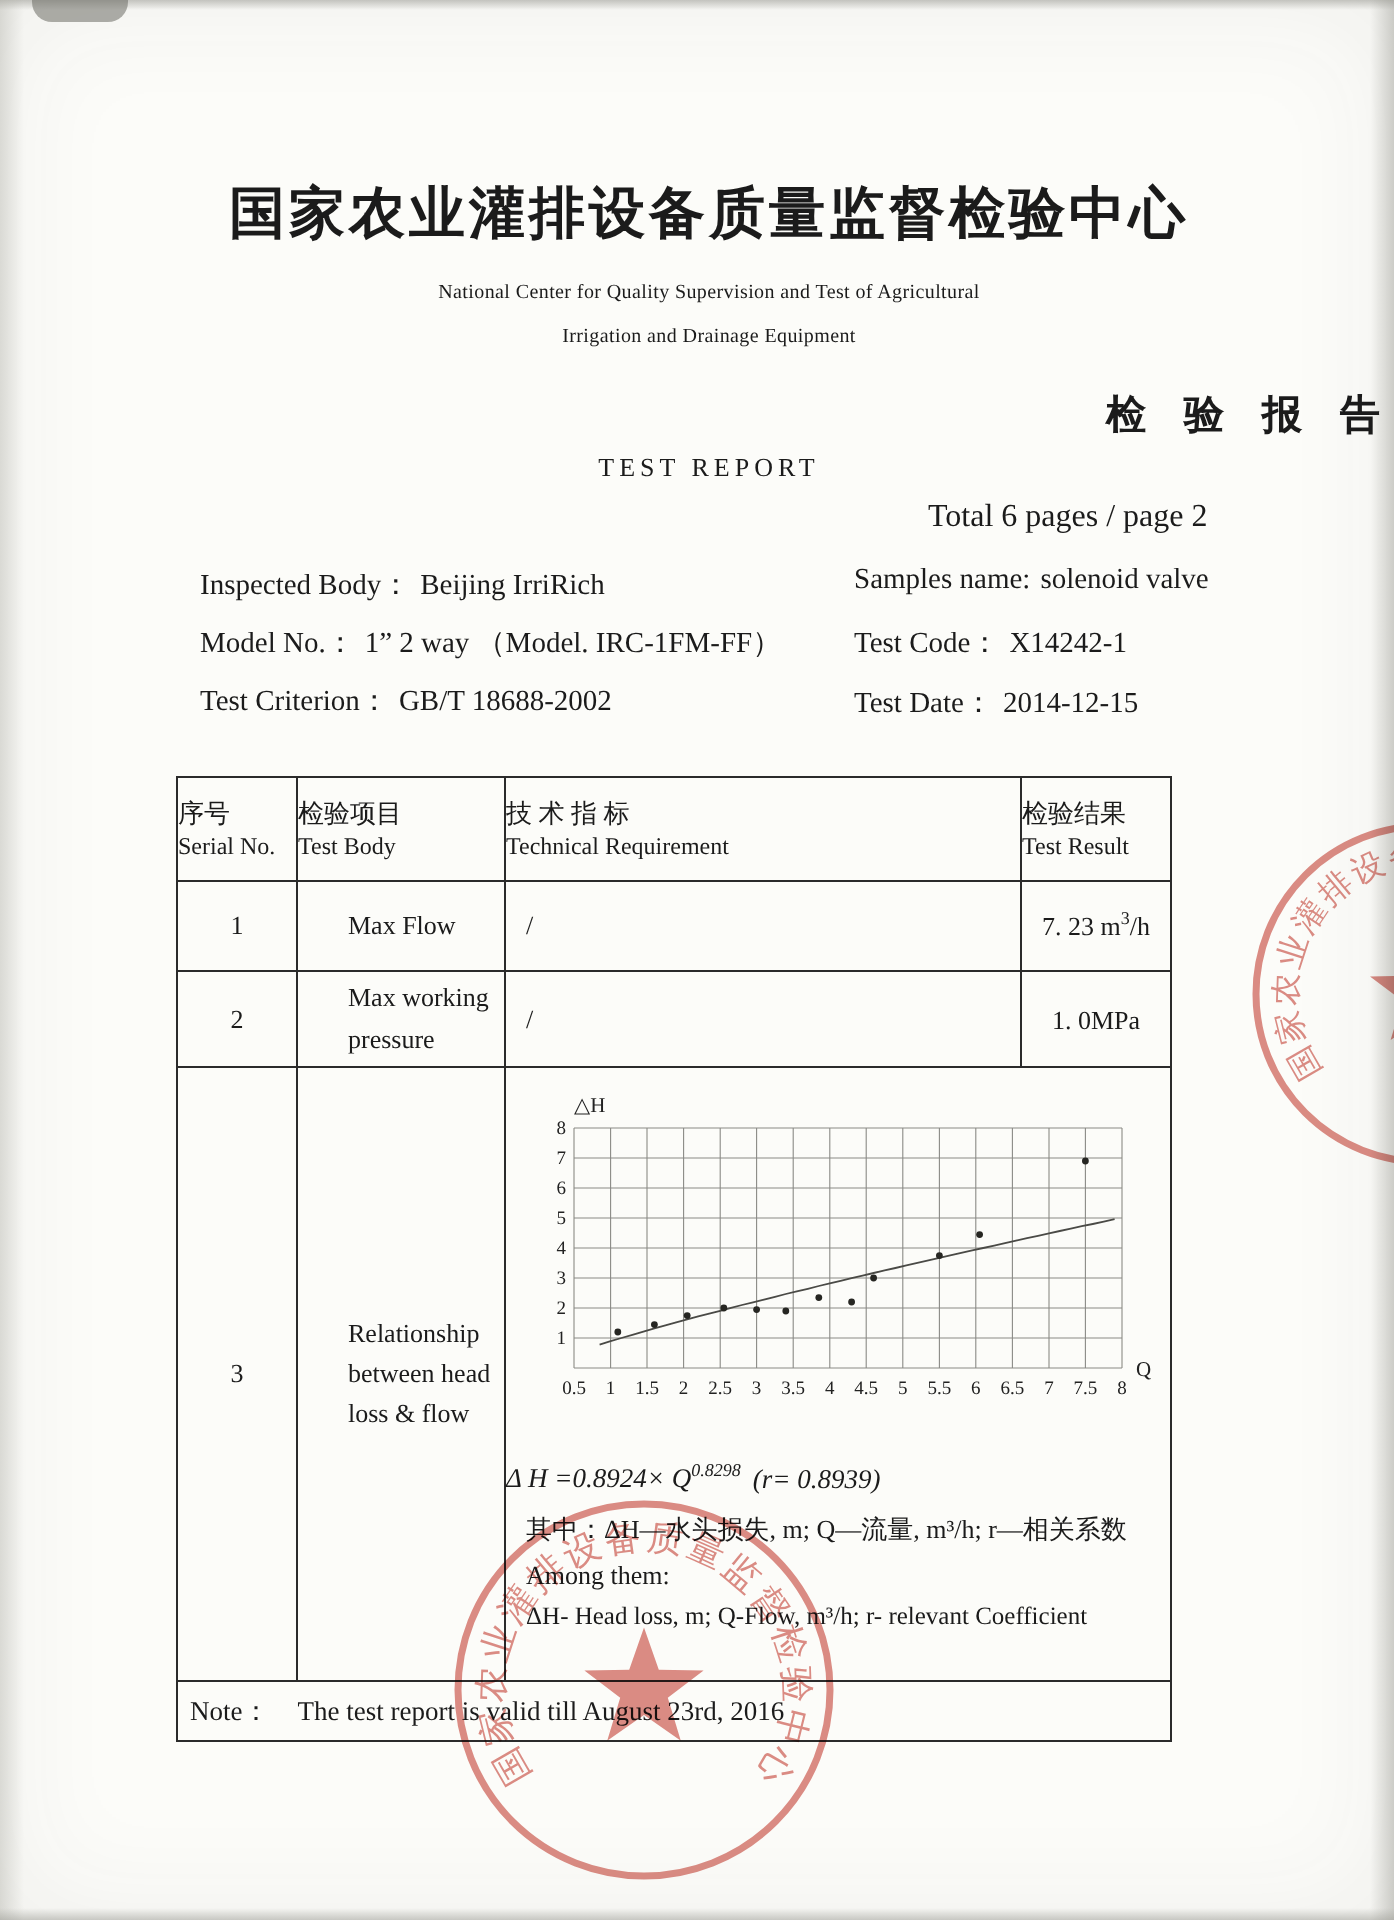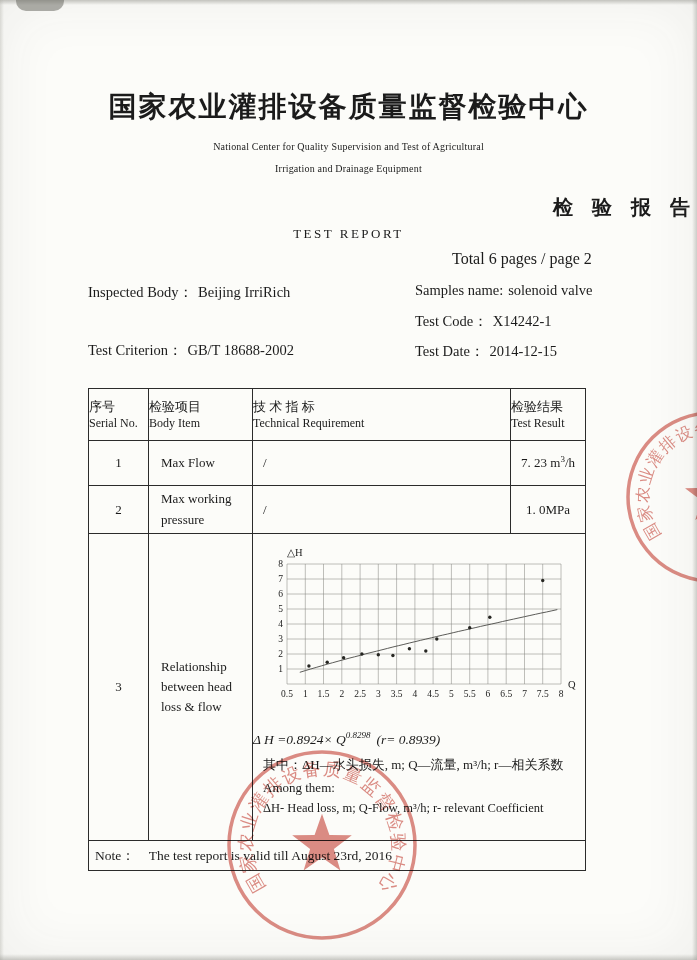--- a/index.html
+++ b/index.html
@@ -1,19 +1,19 @@
 <!DOCTYPE html>
 <html><head>
 <meta charset="utf-8">
 <style>
   * { margin:0; padding:0; box-sizing:border-box; }
   body { background:#d8d8d4; font-family:"Liberation Serif","DejaVu Serif",serif; }
   .page { position:relative; width:697px; height:960px; margin:0 auto; background:#fcfcf9;
           overflow:hidden; color:#1b1b1b; box-shadow:inset 0 0 60px rgba(60,60,50,.07); }
-  .abs { position:absolute; }
+  .abs { position:absolute;padding-left:12px; }
   .center { left:0; width:100%; text-align:center; }
 
   
   .edge-top    { left:0; top:0; width:100%; height:5px; background:linear-gradient(180deg,#9a9a93,rgba(250,250,246,0)); opacity:.55; }
   .edge-left   { left:0; top:0; width:4px; height:100%; background:linear-gradient(90deg,#b0b0a8,rgba(250,250,246,0)); opacity:.4; }
   .edge-right  { right:0; top:0; width:5px; height:100%; background:linear-gradient(270deg,#9a9a93,rgba(250,250,246,0)); opacity:.45; }
   .edge-bottom { left:0; bottom:0; width:100%; height:6px; background:linear-gradient(0deg,#9a9a93,rgba(250,250,246,0)); opacity:.5; }
   .corner-mark { left:16px; top:0; width:48px; height:11px; background:#6b6b64; border-radius:0 0 10px 10px; opacity:.55; }
 
   
@@ -27,21 +27,21 @@
   .info-line .lbl { margin-right:5px; }
 
   
   table.report { position:absolute; left:88px; top:388px; width:497px; border-collapse:collapse;
                  table-layout:fixed; font-size:13px; }
   table.report td, table.report th { border:1px solid #2b2b2b; vertical-align:middle; background:transparent; }
   table.report th { font-weight:normal; text-align:left; }
   .hcn { font-size:13px; line-height:1.5; }
   .hen { font-size:12px; line-height:1.3; }
   .c { text-align:center; }
-  .item-cell { padding-left:12px; line-height:1.55; }
+  .item-cell { padding-left:25px; line-height:1.55; }
   .req-cell  { padding-left:10px; }
   .chart-cell { position:relative; padding:0; vertical-align:top; }
   .chart { position:absolute; left:8px; top:12px; }
   .formula  { position:absolute; top:196px; left:0; width:100%; text-align:left; font-size:13.5px; font-style:italic; }
   .formula .post { margin-left:6px; }
   .where-cn { position:absolute; top:222px; left:10px; font-size:13px; }
   .among    { position:absolute; top:246px; left:10px; font-size:13px; }
   .where-en { position:absolute; top:267px; left:10px; font-size:12.5px; }
   sup { font-size:9px; }
   .note-cell { font-size:13.5px; padding-left:6px; }
@@ -65,20 +65,23 @@
   <div class="abs center title-cn">国家农业灌排设备质量监督检验中心</div>
   <div class="abs center title-en" style="top:141px">National Center for Quality Supervision and Test of Agricultural</div>
   <div class="abs center title-en" style="top:163px">Irrigation and Drainage Equipment</div>
   <div class="abs center report-cn">检 验 报 告</div>
   <div class="abs center report-en">TEST REPORT</div>
   <div class="abs page-info">Total 6 pages / page 2</div>
 
   <div class="abs info-line" style="left:88px;top:283px">
     <span class="lbl">Inspected Body：</span><span>Beijing IrriRich</span>
   </div>
+  <div class="abs info-line" style="left:88px;top:312px">
+    <span class="lbl">Model No.：</span><span>1” 2 way （Model. IRC-1FM-FF）</span>
+  </div>
   <div class="abs info-line" style="left:88px;top:341px">
     <span class="lbl">Test Criterion：</span><span>GB/T 18688-2002</span>
   </div>
   <div class="abs info-line" style="left:415px;top:282px">
     <span class="lbl">Samples name:</span><span>solenoid valve</span>
   </div>
   <div class="abs info-line" style="left:415px;top:312px">
     <span class="lbl">Test Code：</span><span>X14242-1</span>
   </div>
   <div class="abs info-line" style="left:415px;top:342px">
@@ -93,21 +96,21 @@
         <col style="width:75px">
     </colgroup>
     <tbody>
       <tr style="height:52px">
         <th>
           <div class="hcn">序号</div>
           <div class="hen">Serial No.</div>
         </th>
         <th>
           <div class="hcn">检验项目</div>
-          <div class="hen">Body Item</div>
+          <div class="hen">Test Body</div>
         </th>
         <th>
           <div class="hcn">技 术 指 标</div>
           <div class="hen">Technical Requirement</div>
         </th>
         <th>
           <div class="hcn">检验结果</div>
           <div class="hen">Test Result</div>
         </th>
       </tr>

